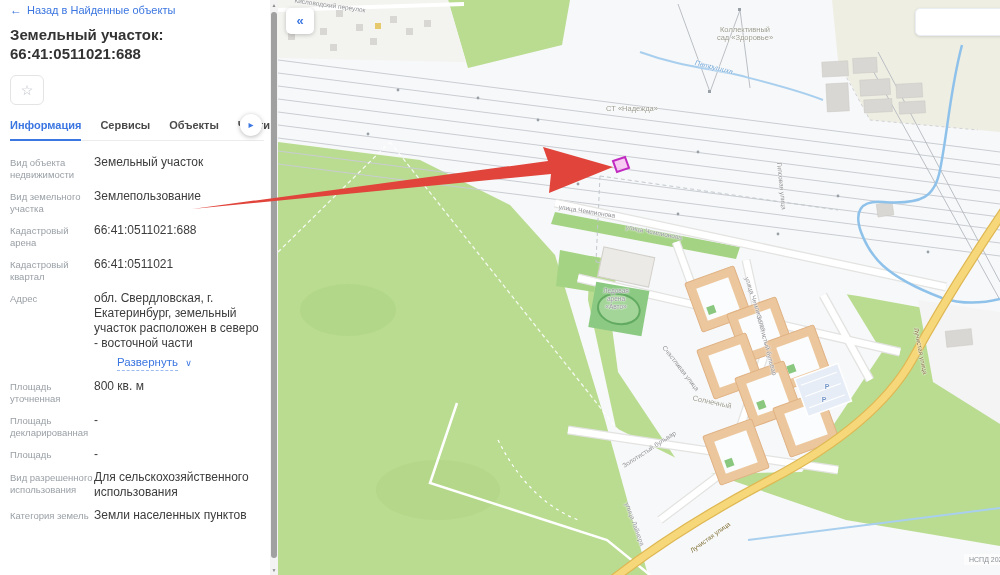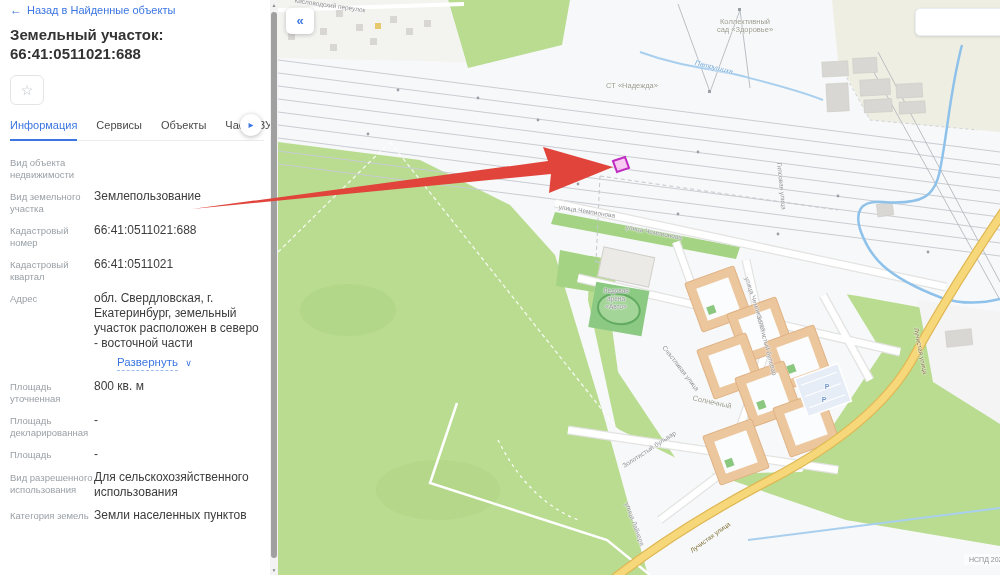--- a/index.html
+++ b/index.html
@@ -11,21 +11,21 @@
          padding:6px 6px 0 10px;box-sizing:border-box;overflow:hidden;z-index:2;}
   .back{display:flex;align-items:center;gap:5px;color:#3b76e1;font-size:11px;
         margin:-3px 0 8px 0;text-decoration:none;cursor:pointer;}
   .back .arr{font-size:12px;}
   .ptitle{font-size:15px;line-height:19px;color:#333;font-weight:700;margin:0 0 12px 0;}
   .star{width:34px;height:30px;border:1px solid #e4e4e4;border-radius:6px;background:#fff;
         color:#b9bec5;font-size:14px;line-height:28px;text-align:center;margin:0 0 14px 0;
         cursor:pointer;padding:0;}
   .tabs{display:flex;gap:19px;border-bottom:1px solid #ececec;position:relative;
         padding-bottom:9px;margin-bottom:14px;}
-  .tab{font-size:11px;color:#4a4a4a;white-space:nowrap;position:relative;cursor:pointer;}
+  .tab{font-size:11px;color:#4a4a4a;white-space:nowrap;position:relative;cursor:pointer;font-weight:bold;}
   .tab.active{color:#3b76e1;}
   .tab.active::after{content:"";position:absolute;left:0;right:0;bottom:-10px;height:2px;background:#3b76e1;}
   .tab.clip{max-width:30px;overflow:hidden;}
   .more-btn{position:absolute;right:2px;top:-5px;width:22px;height:22px;border-radius:50%;
         border:none;background:#fff;box-shadow:0 1px 5px rgba(0,0,0,.28);color:#3b76e1;
         font-size:10px;line-height:22px;text-align:center;cursor:pointer;padding:0;}
   .row{display:flex;margin:0 0 8px 0;}
   .flabel{width:84px;flex:none;font-size:9.5px;line-height:12px;color:#9aa0a6;padding-top:2px;}
   .fvalue{flex:1;font-size:12px;line-height:15px;color:#3c3c3c;}
   .expand{display:inline-block;color:#3b76e1;font-size:11.5px;margin-top:4px;
@@ -85,27 +85,28 @@
       <span class="tab">Части ЗУ</span>
       <span class="tab clip">Состав</span>
       <button class="more-btn">
         <span>▸</span>
       </button>
     </div>
 
     <div>
       <div class="row">
         <div class="flabel">Вид объекта недвижимости</div>
+        <div class="fvalue">Земельный участок</div>
       </div>
       <div class="row">
         <div class="flabel">Вид земельного участка</div>
         <div class="fvalue">Землепользование</div>
       </div>
       <div class="row">
-        <div class="flabel">Кадастровый номер</div>
+        <div class="flabel">Кадастровый арена</div>
         <div class="fvalue">66:41:0511021:688</div>
       </div>
       <div class="row">
         <div class="flabel">Кадастровый квартал</div>
         <div class="fvalue">66:41:0511021</div>
       </div>
       <div class="row">
         <div class="flabel">Адрес</div>
         <div class="fvalue">
           <span>обл. Свердловская, г. Екатеринбург, земельный участок расположен в северо - восточной части</span><br>
@@ -315,24 +316,24 @@
 
       <g fill="none">
         <path d="M730,205 Q672,290 634,360 Q597,425 492,480 Q402,527 334,580" stroke="#dfb854" stroke-width="9.5"></path>
         <path d="M730,205 Q672,290 634,360 Q597,425 492,480 Q402,527 334,580" stroke="#f6d87b" stroke-width="7"></path>
       </g>
 
       <polygon points="335,161 347,157 351,168 339,172" fill="#f6bff0" fill-opacity=".8" stroke="#c02ac0" stroke-width="2"></polygon>
     </svg>
 
     <div class="maplabel" style="left:52px;top:5px;--r:8deg">Кисловодский переулок</div>
-    <div class="maplabel area pre" style="left:467px;top:26px">Коллективный
+    <div class="maplabel area pre" style="left:467px;top:34px">Коллективный
 сад «Здоровье»</div>
     <div class="maplabel blue" style="left:436px;top:67px;--r:14deg">Патрушиха</div>
-    <div class="maplabel area" style="left:354px;top:85px">СТ «Надежда»</div>
+    <div class="maplabel area" style="left:354px;top:108px">СТ «Надежда»</div>
     <div class="maplabel" style="left:504px;top:186px;--r:84deg">Гипсовая улица</div>
     <div class="maplabel" style="left:309px;top:211px;--r:9deg">улица Чемпионова</div>
     <div class="maplabel" style="left:376px;top:232px;--r:11deg">улица Чемпионова</div>
     <div class="maplabel" style="left:478px;top:304px;--r:72deg">улица Чемпионова</div>
     <div class="maplabel" style="left:489px;top:345px;--r:75deg">Золотистый бульвар</div>
     <div class="maplabel" style="left:371px;top:449px;--r:-33deg">Золотистый бульвар</div>
     <div class="maplabel" style="left:403px;top:368px;--r:52deg">Счастливая улица</div>
     <div class="maplabel area" style="left:434px;top:402px;--r:12deg">Солнечный</div>
     <div class="maplabel pre" style="left:338px;top:299px">Ледовая
 арена

